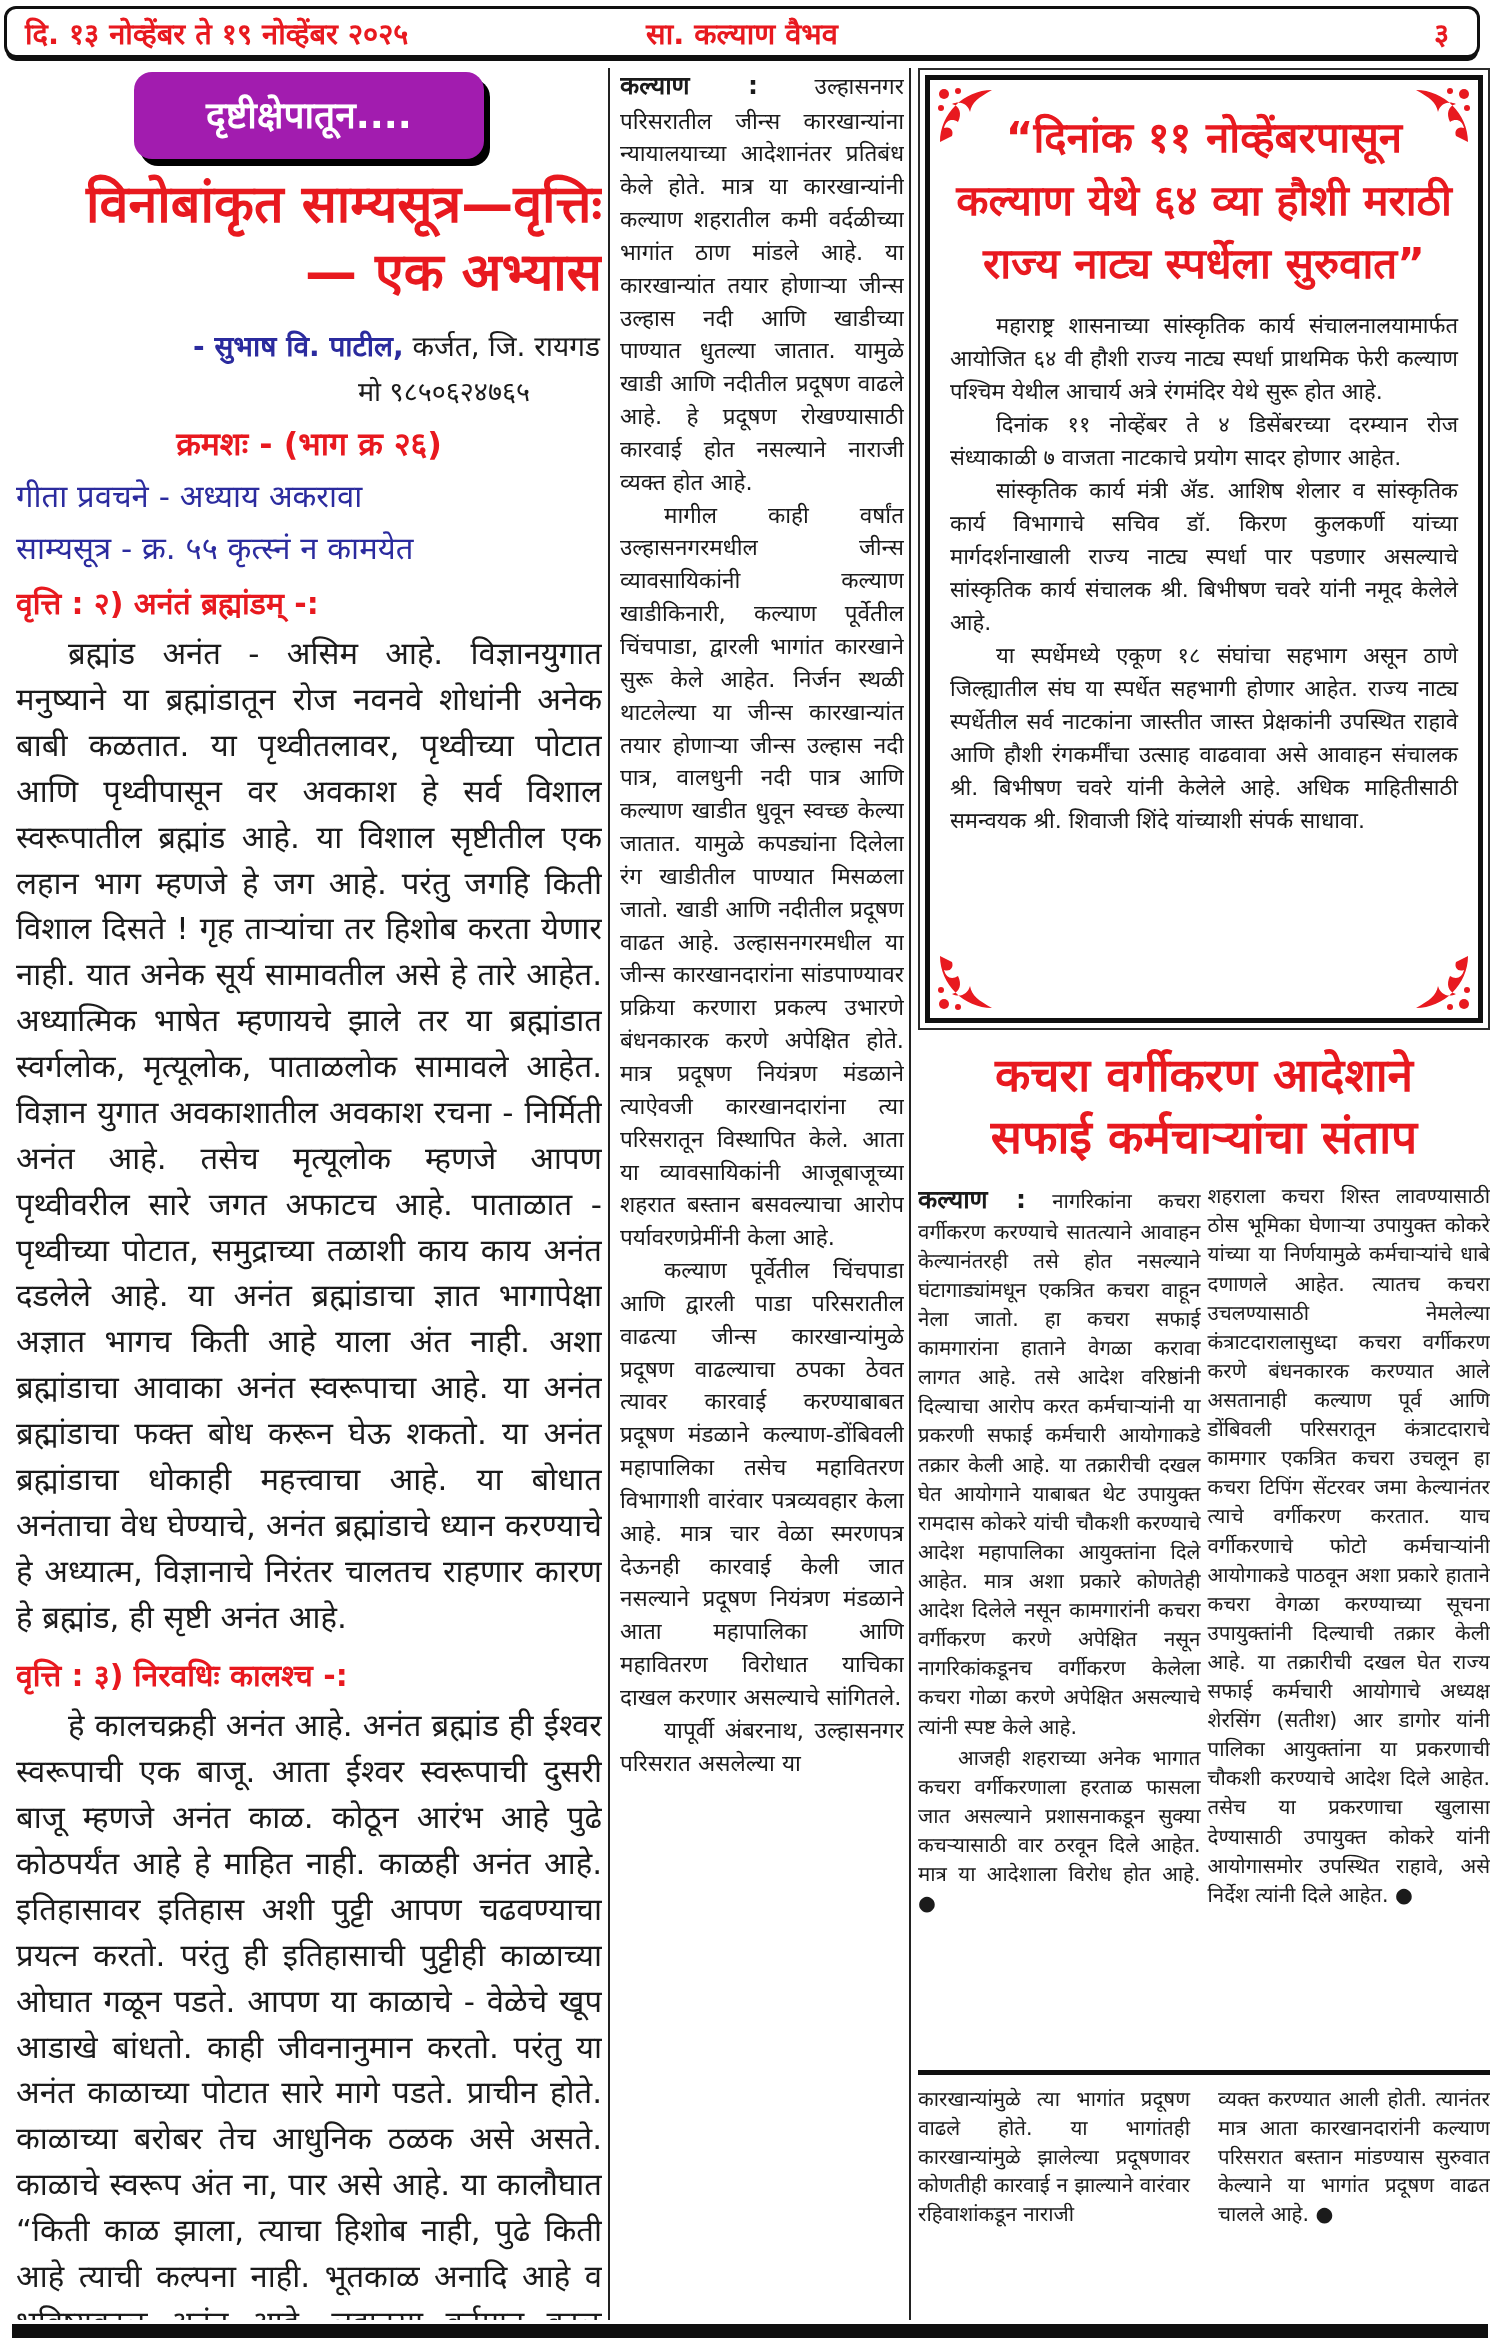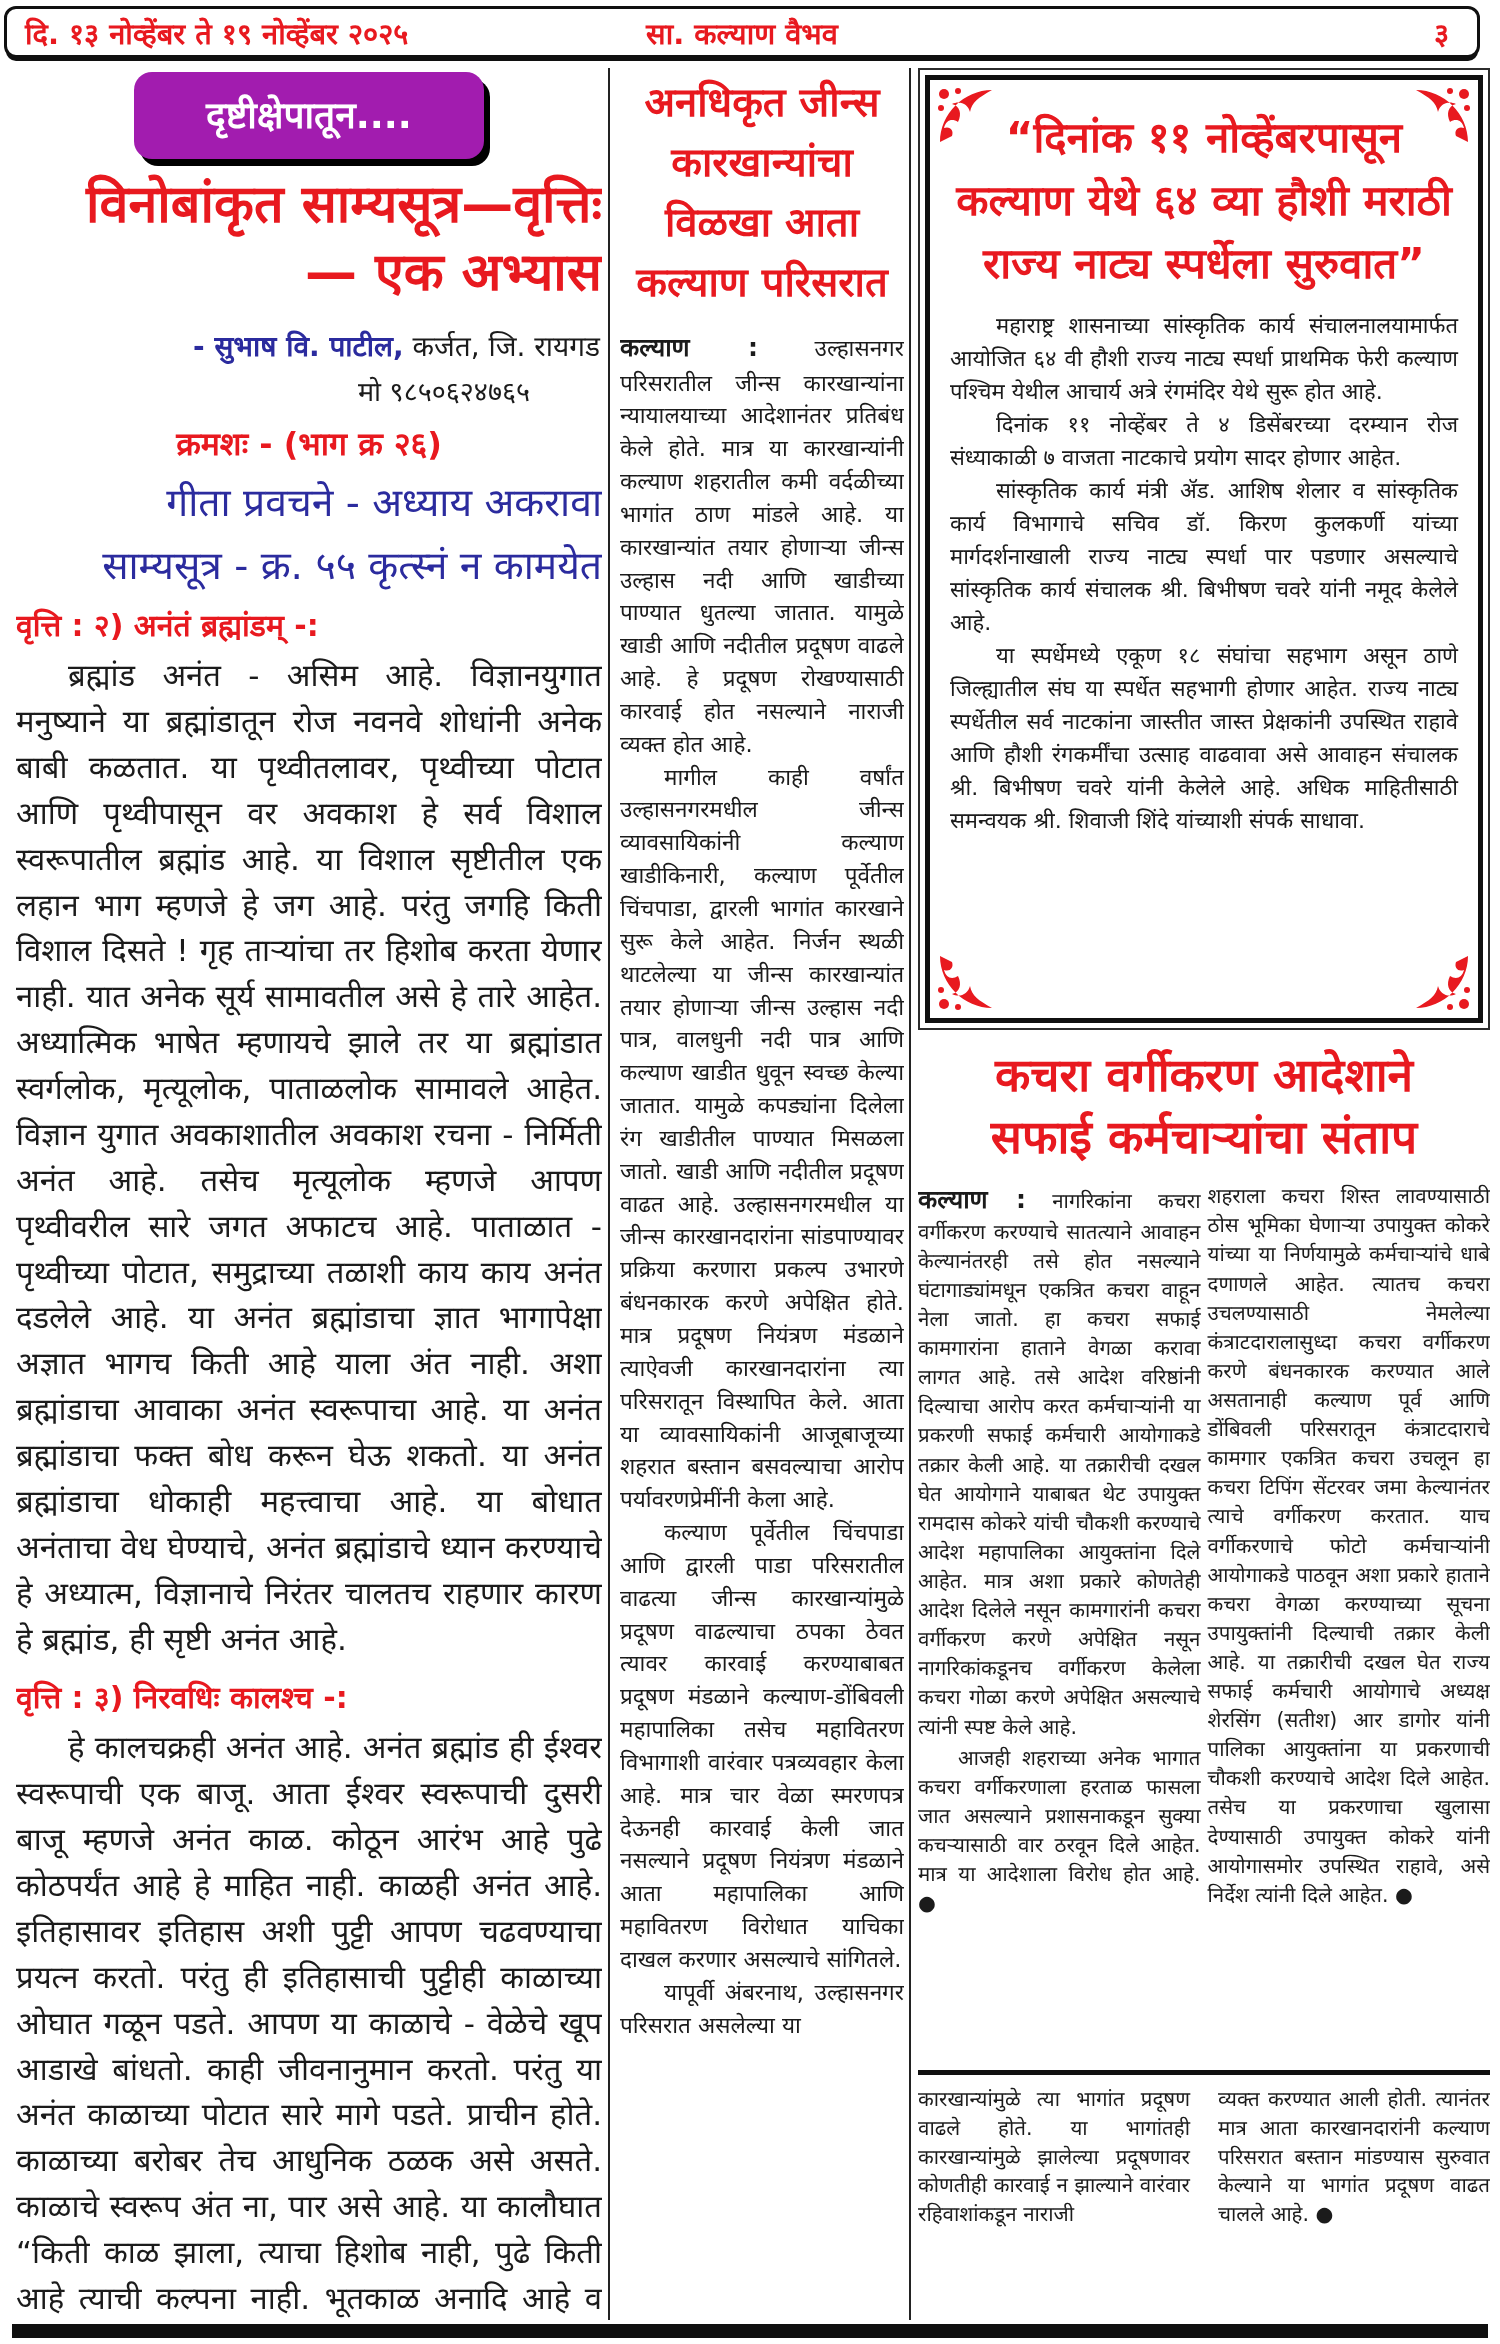--- a/index.html
+++ b/index.html
@@ -41,21 +41,21 @@
     box-shadow:6px 7px 0 #000;
   }
   .a1-headline{
     white-space:pre-line;text-align:right;color:var(--red);
     font-weight:bold;font-size:52px;line-height:1.3;margin:12px 0 20px;
   }
   .a1-byline{text-align:right;font-size:28px;padding-right:2px;}
   .a1-byline .name{color:var(--blue);font-weight:bold;}
   .a1-phone{text-align:right;font-size:27px;padding-right:72px;margin:8px 0 12px;}
   .a1-serial{text-align:center;color:var(--red);font-weight:bold;font-size:32px;margin:8px 0 10px;}
-  .a1-sub{text-align:right;color:var(--blue);font-size:39px;margin:10px 0;}
+  .a1-sub{text-align:left;color:var(--blue);font-size:31px;margin:10px 0;}
   .sechead{color:var(--red);font-weight:bold;font-size:30px;margin:14px 0 8px;}
   .a1-body{font-size:31px;line-height:1.48;text-align:justify;text-indent:52px;}
   
   .a2-headline{
     white-space:pre-line;text-align:center;color:var(--red);
     font-weight:bold;font-size:40px;line-height:1.5;margin:4px 0 18px;
   }
   .a2-body p{font-size:22.5px;line-height:1.46;text-align:justify;text-indent:44px;margin:0;}
   .a2-body p.first{text-indent:0;}
   .dateline{font-weight:bold;font-size:25px;}
@@ -109,24 +109,20 @@
   <div class="a1-serial">क्रमशः - (भाग क्र २६)</div>
   <div class="a1-sub">गीता प्रवचने - अध्याय अकरावा</div>
   <div class="a1-sub">साम्यसूत्र - क्र. ५५ कृत्स्नं न कामयेत</div>
   <div class="sechead">वृत्ति : २) अनंतं ब्रह्मांडम् -:</div>
   <p class="a1-body">ब्रह्मांड अनंत - असिम आहे. विज्ञानयुगात मनुष्याने या ब्रह्मांडातून रोज नवनवे शोधांनी अनेक बाबी कळतात. या पृथ्वीतलावर, पृथ्वीच्या पोटात आणि पृथ्वीपासून वर अवकाश हे सर्व विशाल स्वरूपातील ब्रह्मांड आहे. या विशाल सृष्टीतील एक लहान भाग म्हणजे हे जग आहे. परंतु जगहि किती विशाल दिसते ! गृह ताऱ्यांचा तर हिशोब करता येणार नाही. यात अनेक सूर्य सामावतील असे हे तारे आहेत. अध्यात्मिक भाषेत म्हणायचे झाले तर या ब्रह्मांडात स्वर्गलोक, मृत्यूलोक, पाताळलोक सामावले आहेत. विज्ञान युगात अवकाशातील अवकाश रचना - निर्मिती अनंत आहे. तसेच मृत्यूलोक म्हणजे आपण पृथ्वीवरील सारे जगत अफाटच आहे. पाताळात - पृथ्वीच्या पोटात, समुद्राच्या तळाशी काय काय अनंत दडलेले आहे. या अनंत ब्रह्मांडाचा ज्ञात भागापेक्षा अज्ञात भागच किती आहे याला अंत नाही. अशा ब्रह्मांडाचा आवाका अनंत स्वरूपाचा आहे. या अनंत ब्रह्मांडाचा फक्त बोध करून घेऊ शकतो. या अनंत ब्रह्मांडाचा धोकाही महत्त्वाचा आहे. या बोधात अनंताचा वेध घेण्याचे, अनंत ब्रह्मांडाचे ध्यान करण्याचे हे अध्यात्म, विज्ञानाचे निरंतर चालतच राहणार कारण हे ब्रह्मांड, ही सृष्टी अनंत आहे.</p>
   <div class="sechead">वृत्ति : ३) निरवधिः कालश्च -:</div>
   <p class="a1-body">हे कालचक्रही अनंत आहे. अनंत ब्रह्मांड ही ईश्वर स्वरूपाची एक बाजू. आता ईश्वर स्वरूपाची दुसरी बाजू म्हणजे अनंत काळ. कोठून आरंभ आहे पुढे कोठपर्यंत आहे हे माहित नाही. काळही अनंत आहे. इतिहासावर इतिहास अशी पुट्टी आपण चढवण्याचा प्रयत्न करतो. परंतु ही इतिहासाची पुट्टीही काळाच्या ओघात गळून पडते. आपण या काळाचे - वेळेचे खूप आडाखे बांधतो. काही जीवनानुमान करतो. परंतु या अनंत काळाच्या पोटात सारे मागे पडते. प्राचीन होते. काळाच्या बरोबर तेच आधुनिक ठळक असे असते. काळाचे स्वरूप अंत ना, पार असे आहे. या कालौघात “किती काळ झाला, त्याचा हिशोब नाही, पुढे किती आहे त्याची कल्पना नाही. भूतकाळ अनादि आहे व भविष्यकाळ अनंत आहे. लहानसा वर्तमान काळ बोलता बोलता भूतकाळात जात आहे. वर्तमानकाळ खरोखर कुठे आहे हे दाखवायला जावे तो तो भूतकाळात बुडून जातो. असा अत्यंत चपळ, वर्तमानकाळ तेवढा आपला आहे.” याप्रमाणे काळाचे अमर्याद दर्शन विनोबा आपल्याला करून देतात.” याप्रमाणे कालश्च या साम्यसूत्रवृत्तिचा अर्थ “काळ अनंत आहे’ या काळाची अनंतता, असीमता विनोबांनी दर्शविले आहे. विनोबा भूदान यात्रेच्या वेळी एकदा सुतिकागृहाला भेट दिली होती. तिथे नुकतीच जन्मलेली बाळे होती. कुणी ५ दिवसाचे तर कुणी १० दिवसाची असे डॉक्टर विनोबांना सांगत होते. तेव्हा विनोबा बाळाजवळ जाऊन म्हणाले, अनंत जन्माचे अधिक या जन्माचे पाच दिवस असे प्रत्येक बाळाचे या जन्माच्या दिवसात पूर्वीचे अनंत जन्मही ते धरून बाळाचे वय धरत होते. विनोबाजींनी या अनंत काळाला पुरून उरले अशीच गीता व इतर विचार समजावला. विनोबा म्हणायचे, “माझी सारी कामे या अनंत कालौघात लोक विसरतील परंतु गीताईला लोक विसरणार नाहीत.” माझी एक परिचित व्यक्ति माझ्याशी बोलतांना म्हणाली, “माझा गांधी विनोबांशी तीन पिढ्यांचा संबंध आहे तेव्हा माझ्या तोंडून सहज निघाले.” माझा गांधी विनोबांशी अनंत जन्मजन्मांतरीचा संबंध असावा असे मला वाटते.” स्थळ काळाचे स्वरूप अनंत आहे. यात आपला ऋणानुबंध असतो.  ●</p>
 </div>
 
 <div class="col col2">
-  <div class="a2-headline">अनधिकृत जीन्स
-कारखान्यांचा
-विळखा आता
-कल्याण परिसरात</div>
   <div class="a2-body">
     <p class="first"><span class="dateline">कल्याण :</span><span> उल्हासनगर परिसरातील जीन्स कारखान्यांना न्यायालयाच्या आदेशानंतर प्रतिबंध केले होते. मात्र या कारखान्यांनी कल्याण शहरातील कमी वर्दळीच्या भागांत ठाण मांडले आहे. या कारखान्यांत तयार होणाऱ्या जीन्स उल्हास नदी आणि खाडीच्या पाण्यात धुतल्या जातात. यामुळे खाडी आणि नदीतील प्रदूषण वाढले आहे. हे प्रदूषण रोखण्यासाठी कारवाई होत नसल्याने नाराजी व्यक्त होत आहे.</span></p>
     <p>मागील काही वर्षांत उल्हासनगरमधील जीन्स व्यावसायिकांनी कल्याण खाडीकिनारी, कल्याण पूर्वेतील चिंचपाडा, द्वारली भागांत कारखाने सुरू केले आहेत. निर्जन स्थळी थाटलेल्या या जीन्स कारखान्यांत तयार होणाऱ्या जीन्स उल्हास नदी पात्र, वालधुनी नदी पात्र आणि कल्याण खाडीत धुवून स्वच्छ केल्या जातात. यामुळे कपड्यांना दिलेला रंग खाडीतील पाण्यात मिसळला जातो. खाडी आणि नदीतील प्रदूषण वाढत आहे. उल्हासनगरमधील या जीन्स कारखानदारांना सांडपाण्यावर प्रक्रिया करणारा प्रकल्प उभारणे बंधनकारक करणे अपेक्षित होते. मात्र प्रदूषण नियंत्रण मंडळाने त्याऐवजी कारखानदारांना त्या परिसरातून विस्थापित केले. आता या व्यावसायिकांनी आजूबाजूच्या शहरात बस्तान बसवल्याचा आरोप पर्यावरणप्रेमींनी केला आहे.</p>
     <p>कल्याण पूर्वेतील चिंचपाडा आणि द्वारली पाडा परिसरातील वाढत्या जीन्स कारखान्यांमुळे प्रदूषण वाढल्याचा ठपका ठेवत त्यावर कारवाई करण्याबाबत प्रदूषण मंडळाने कल्याण-डोंबिवली महापालिका तसेच महावितरण विभागाशी वारंवार पत्रव्यवहार केला आहे. मात्र चार वेळा स्मरणपत्र देऊनही कारवाई केली जात नसल्याने प्रदूषण नियंत्रण मंडळाने आता महापालिका आणि महावितरण विरोधात याचिका दाखल करणार असल्याचे सांगितले.</p>
     <p>यापूर्वी अंबरनाथ, उल्हासनगर परिसरात असलेल्या या</p>
   </div>
 </div>
 
 <div class="col col3">
 

